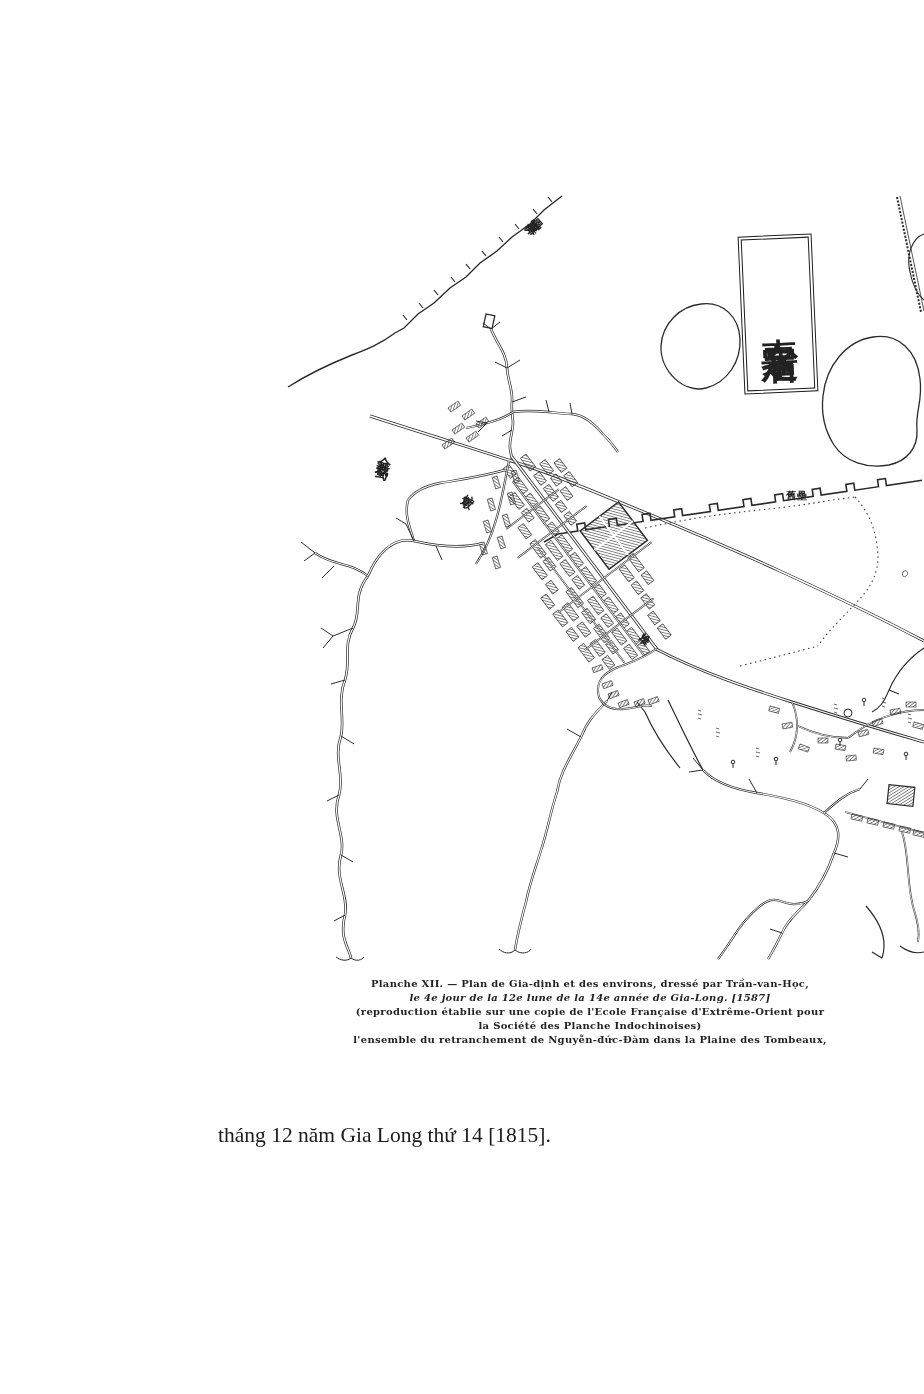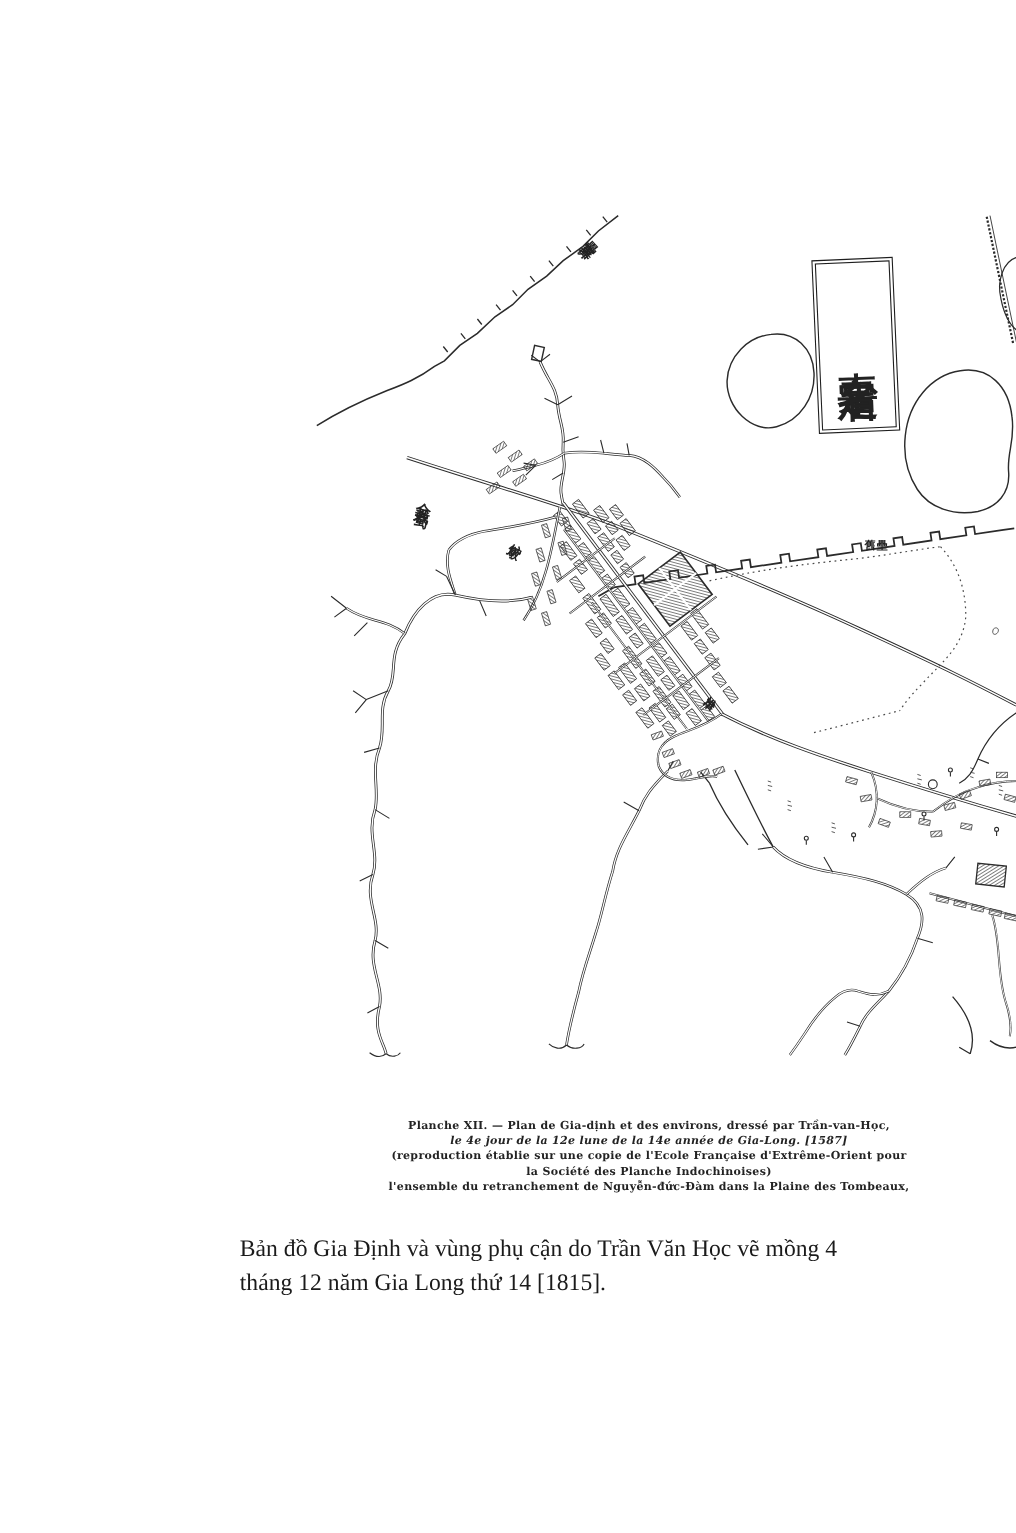--- a/index.html
+++ b/index.html
@@ -11,21 +11,21 @@
   #province-box{left:744px;top:238px;width:66px;height:150px;display:flex;align-items:center;
        justify-content:center;border:1.6px solid #1e1e1e;outline:1.6px solid #1e1e1e;outline-offset:2px;
        font-size:37px;font-weight:600;transform:rotate(-2.5deg);letter-spacing:4px;}
   #road-label{left:536px;top:212px;font-size:13px;letter-spacing:3px;transform:rotate(48deg);font-weight:600;}
   #west-label{left:378px;top:446px;font-size:14px;letter-spacing:5px;transform:rotate(14deg);font-weight:600;}
   #kiln-label{left:466px;top:486px;font-size:12px;letter-spacing:2px;transform:rotate(28deg);font-weight:600;}
   #old-rampart-label{left:786px;top:489px;font-size:10px;writing-mode:horizontal-tb;letter-spacing:1px;font-weight:600;}
   #village-label{left:646px;top:628px;font-size:10px;letter-spacing:1px;transform:rotate(42deg);font-weight:600;}
   #caption{position:absolute;left:320px;top:977px;width:540px;text-align:center;
        font-family:"DejaVu Serif", serif;font-weight:bold;font-size:10px;line-height:14px;
-       color:#232323;letter-spacing:0.3px;margin-top:40px;}
+       color:#232323;letter-spacing:0.3px;}
   #caption .it{font-style:italic;}
   #note{position:absolute;left:218px;top:1120px;width:570px;
        font-family:"Liberation Serif", serif;font-size:21.5px;line-height:31px;color:#1b1b1b;}
 </style>
 </head>
 <body>
 
 <div id="page">
 
   <svg id="mapsvg" width="924" height="1394" viewBox="0 0 924 1394">
@@ -308,17 +308,16 @@
 
   <div id="caption">
     <div class="cap-line">Planche XII. — Plan de Gia-dịnh et des environs, dressé par Trần-van-Học,</div>
     <div class="cap-line it">le 4e jour de la 12e lune de la 14e année de Gia-Long. [1587]</div>
     <div class="cap-line">(reproduction établie sur une copie de l'Ecole Française d'Extrême-Orient pour</div>
     <div class="cap-line">la Société des Planche Indochinoises)</div>
     <div class="cap-line">l'ensemble du retranchement de Nguyễn-đức-Đàm dans la Plaine des Tombeaux,</div>
   </div>
 
   <div id="note">
-    <div>Bản đồ Gia Định và vùng phụ cận do Trần Văn Học vẽ mồng 4</div>
     <div>tháng 12 năm Gia Long thứ 14 [1815].</div>
   </div>
 
 </div>
 
 </body></html>

